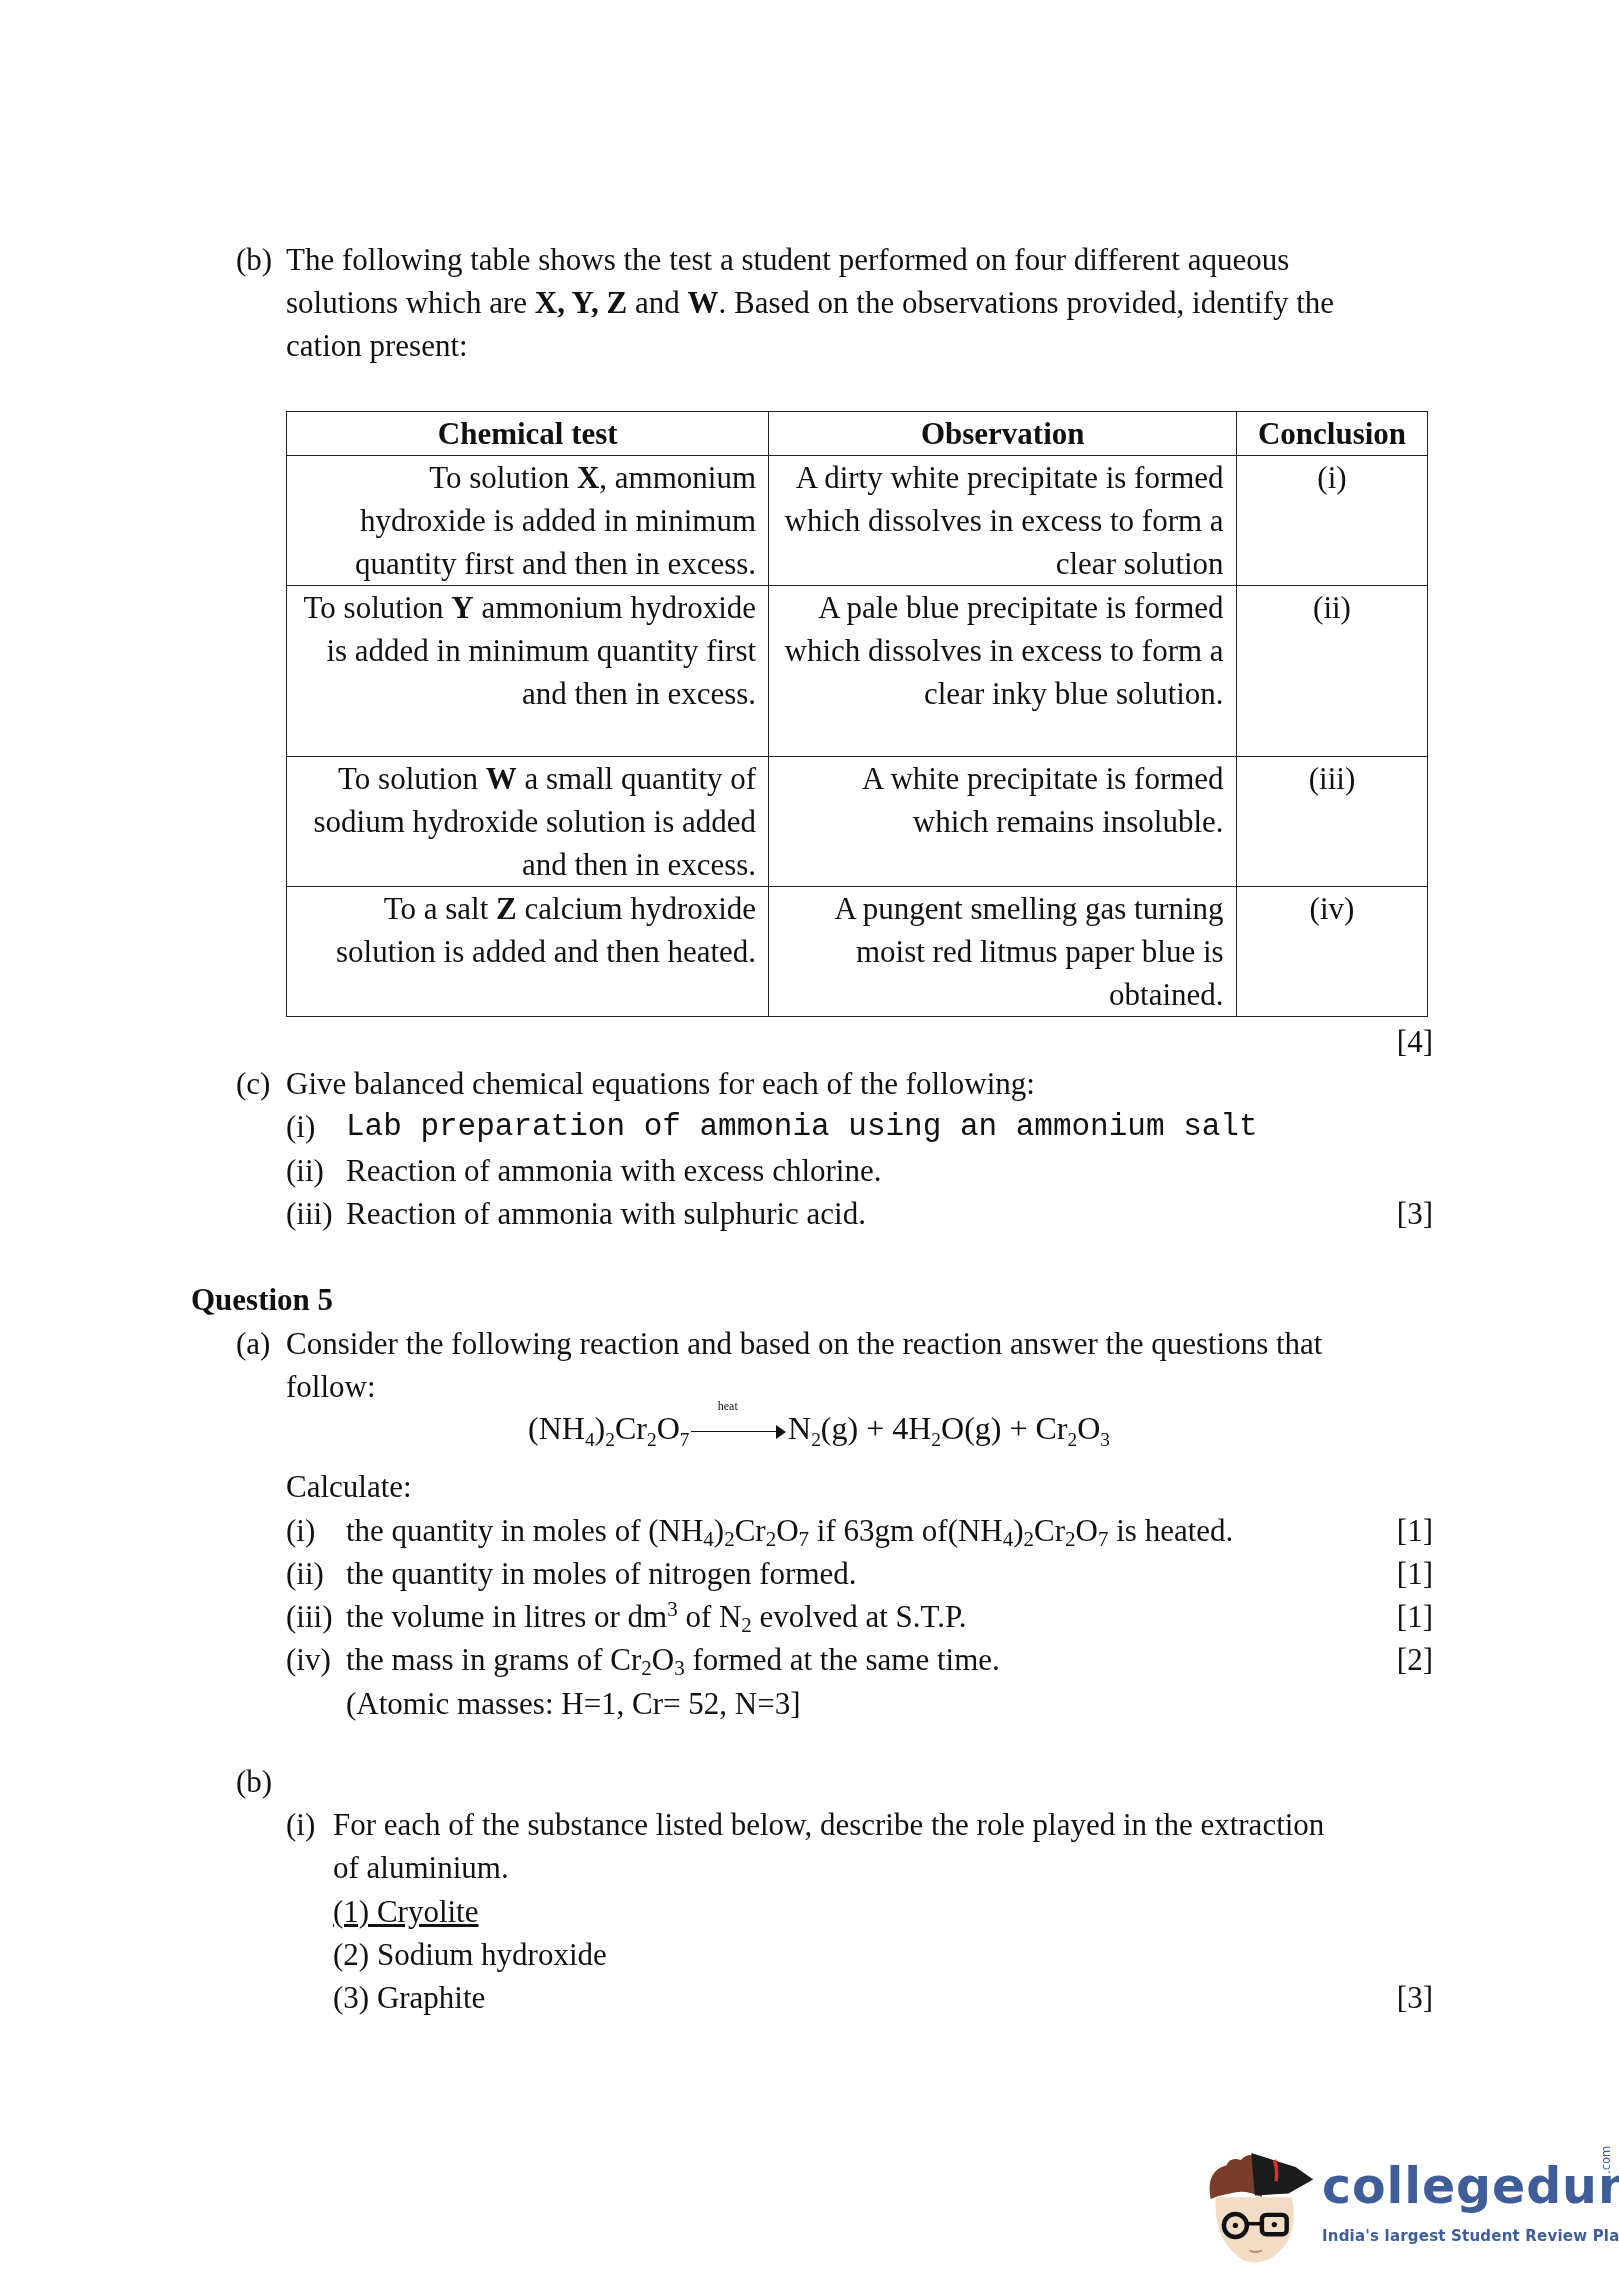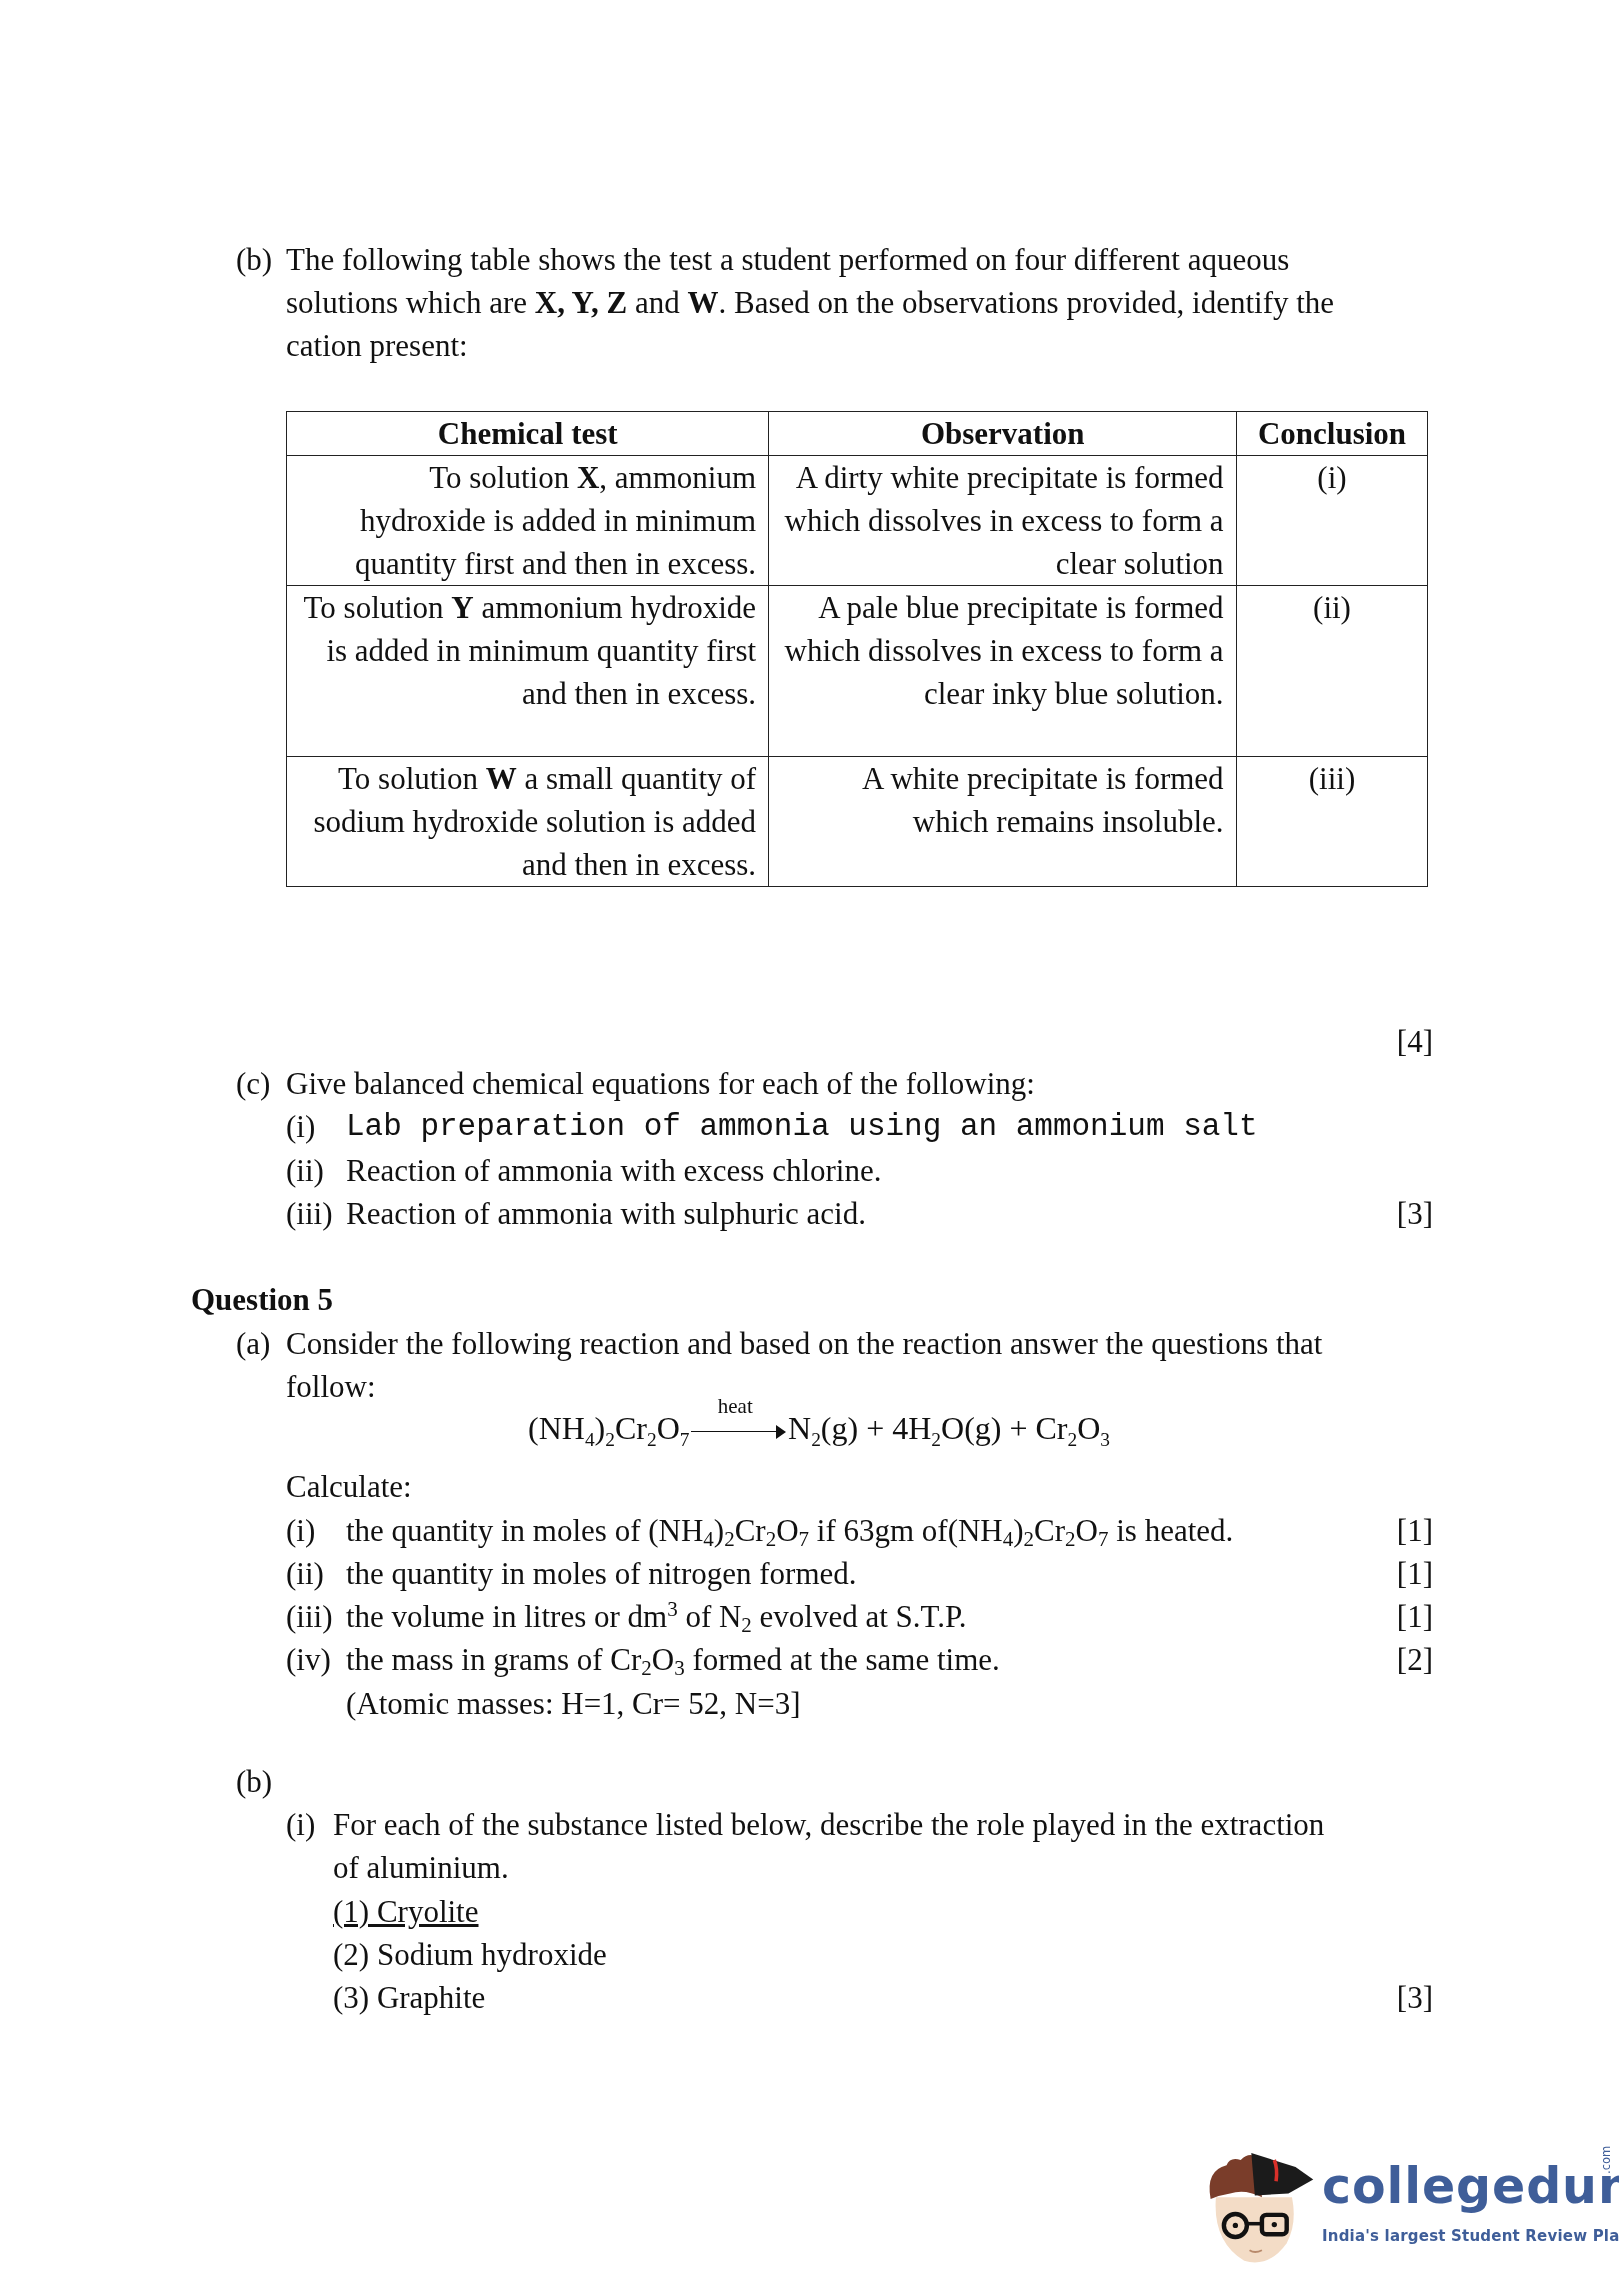--- a/index.html
+++ b/index.html
@@ -57,21 +57,21 @@
     font-family: "Liberation Serif", "DejaVu Serif", serif;
     font-size: 32px; line-height: 44px; white-space: nowrap;
   }
   .eq sub { font-size: 19.4px; vertical-align: -7px; line-height: 0; }
   .arrow {
     display: inline-block; position: relative; width: 95px; height: 17.6px; vertical-align: middle; margin: 0 1.8px;
   }
   .arrow .line { position: absolute; left: 0; right: 7px; top: 8px; border-top: 1.8px solid #111; }
   .arrow .head { position: absolute; right: 0; top: 1.8px; width: 0; height: 0;
     border-left: 10.6px solid #111; border-top: 7px solid transparent; border-bottom: 7px solid transparent; }
-  .arrow .over { position: absolute; left: 26.5px; top: -25px; font-size: 21px; line-height: 17.6px; }
+  .arrow .over { position: absolute; left: 26.5px; top: -25px; font-size: 12px; line-height: 17.6px; }
 
   sub.s { font-size: 21px; vertical-align: -5.3px; line-height: 0; }
   sup.s { font-size: 21px; vertical-align: 10.6px; line-height: 0; }
 
   
   .logo { position: absolute; left: 1200px; top: 2144px; width: 420px; height: 124px; }
   .logo-word {
     position: absolute; left: 122px; top: 12.4px;
     font-family: "DejaVu Sans", "Liberation Sans", sans-serif;
     font-weight: bold; font-size: 49px; letter-spacing: 0.9px; color: #3f5e99; line-height: 62px;
@@ -119,20 +119,25 @@
     <tr class="r2">
       <td><span>To solution </span><b>Y</b><span> ammonium hydroxide is added in minimum quantity first and then in excess.</span></td>
       <td>A pale blue precipitate is formed which dissolves in excess to form a clear inky blue solution.</td>
       <td class="concl">(ii)</td>
     </tr>
     <tr class="r3">
       <td><span>To solution </span><b>W</b><span> a small quantity of sodium hydroxide solution is added and then in excess.</span></td>
       <td>A white precipitate is formed which remains insoluble.</td>
       <td class="concl">(iii)</td>
     </tr>
+    <tr class="r4">
+      <td><span>To a salt </span><b>Z</b><span> calcium hydroxide solution is added and then heated.</span></td>
+      <td>A pungent smelling gas turning moist red litmus paper blue is obtained.</td>
+      <td class="concl">(iv)</td>
+    </tr>
   </tbody>
 </table>
 
 <span class="marks" style="top:1020px;">[4]</span>
 
 <span class="t" style="left:236px; top:1062px;">(c)</span>
 <span class="t" style="left:286px; top:1062px;">Give balanced chemical equations for each of the following:</span>
 
 <span class="t" style="left:286px; top:1105px;">(i)</span>
 <span class="t" style="left:346px; top:1105px;font-family:Liberation Mono, monospace;">Lab preparation of ammonia using an ammonium salt</span>

